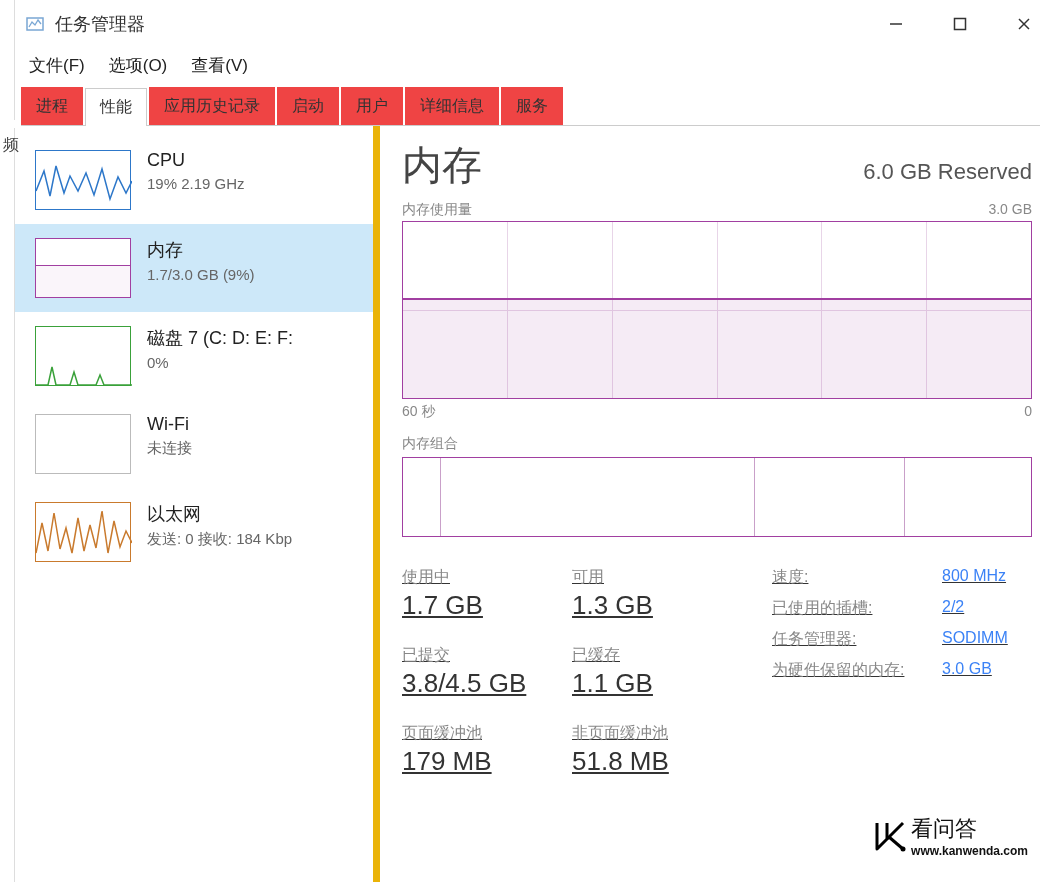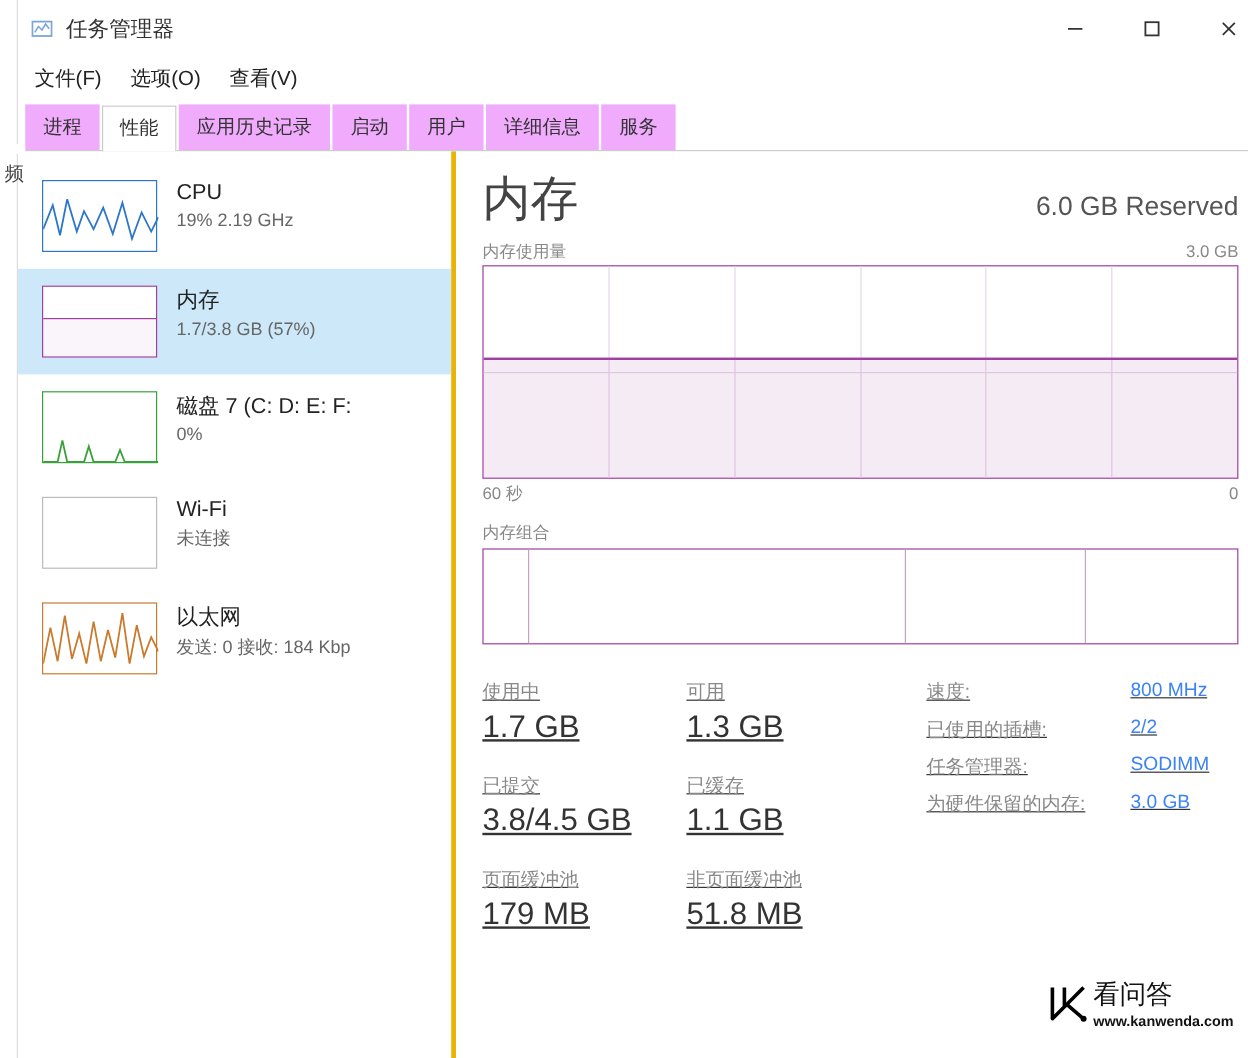--- a/index.html
+++ b/index.html
@@ -64,37 +64,37 @@
     display: flex;
     border-bottom: 1px solid #ccc;
     padding-left: 6px;
     font-size: 16px;
   }
   .tab {
     padding: 8px 14px;
     border: 1px solid transparent;
     border-bottom: none;
     cursor: pointer;
-    background: #f0abfc;
+    background: #ef4444;
     margin-right: 2px;
   }
   .tab.active {
     background: #fff;
     border-color: #ccc;
     position: relative;
     top: 1px;
   }
   .content {
     display: flex;
     flex: 1;
     overflow: hidden;
   }
   .sidebar {
     width: 365px;
-    border-right: 4px solid #eab308;
+    border-right: 7px solid #eab308;
     padding-top: 10px;
     overflow-y: auto;
   }
   .side-item {
     display: flex;
     align-items: flex-start;
     padding: 14px 10px 14px 20px;
     cursor: pointer;
   }
   .side-item.selected { background: #cde8f9; }
@@ -294,21 +294,21 @@
           <div class="sdetail">19% 2.19 GHz</div>
         </div>
       </div>
 
       <div class="side-item selected">
         <div class="thumb mem">
           <div class="bar"></div>
         </div>
         <div class="side-text">
           <div class="sname">内存</div>
-          <div class="sdetail">1.7/3.8 GB (57%)</div>
+          <div class="sdetail">1.7/3.0 GB (9%)</div>
         </div>
       </div>
 
       <div class="side-item">
         <div class="thumb disk">
           <svg width="96" height="60" viewBox="0 0 96 60">
               <polyline points="0,58 12,58 16,40 20,58 34,58 38,45 42,58 60,58 64,48 68,58 96,58" fill="none" stroke-width="1.5"></polyline>
             </svg>
         </div>
         <div class="side-text">

